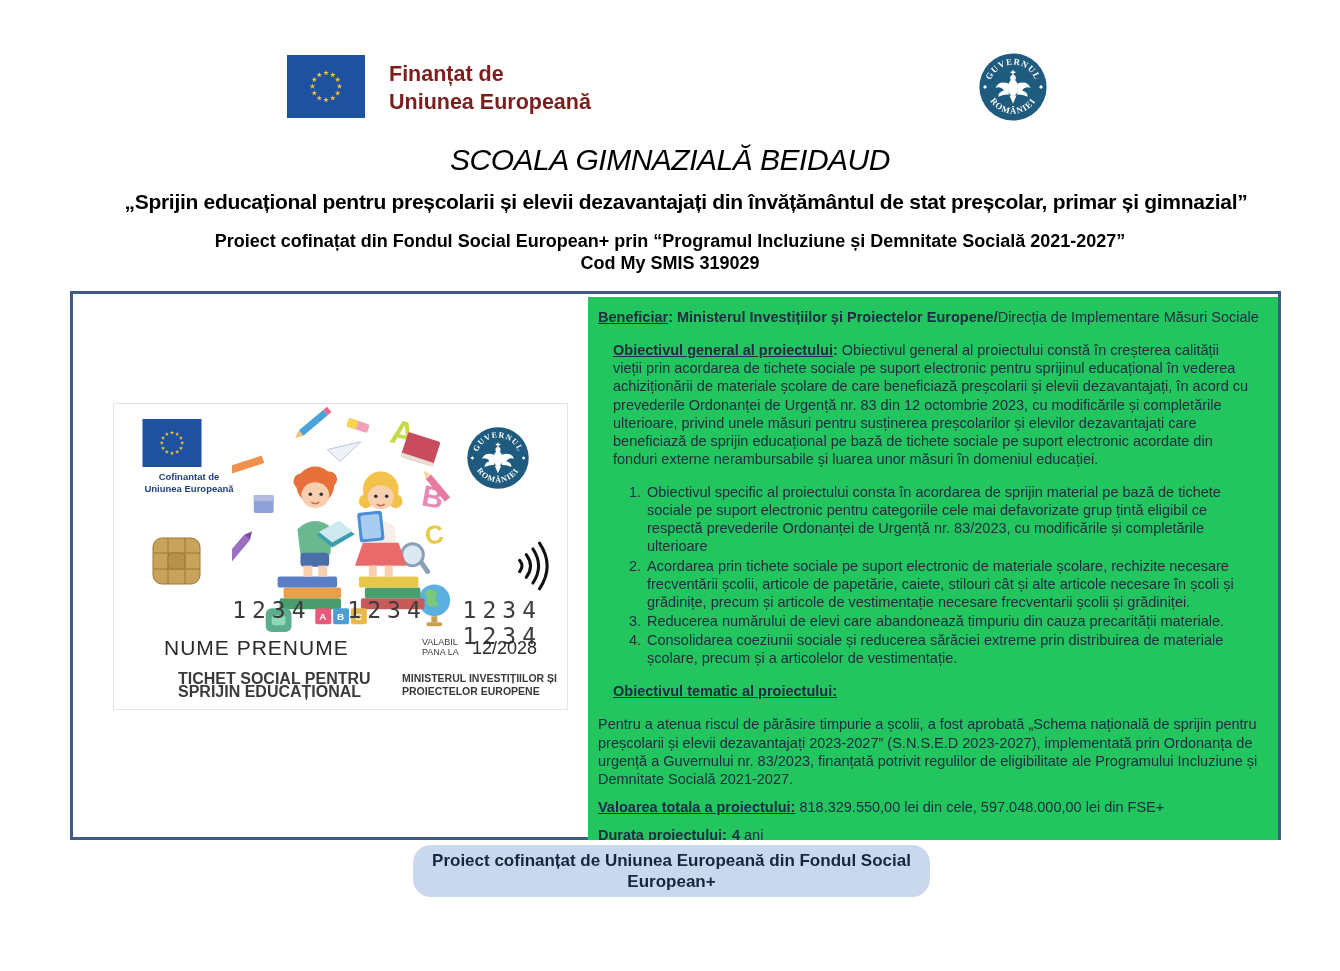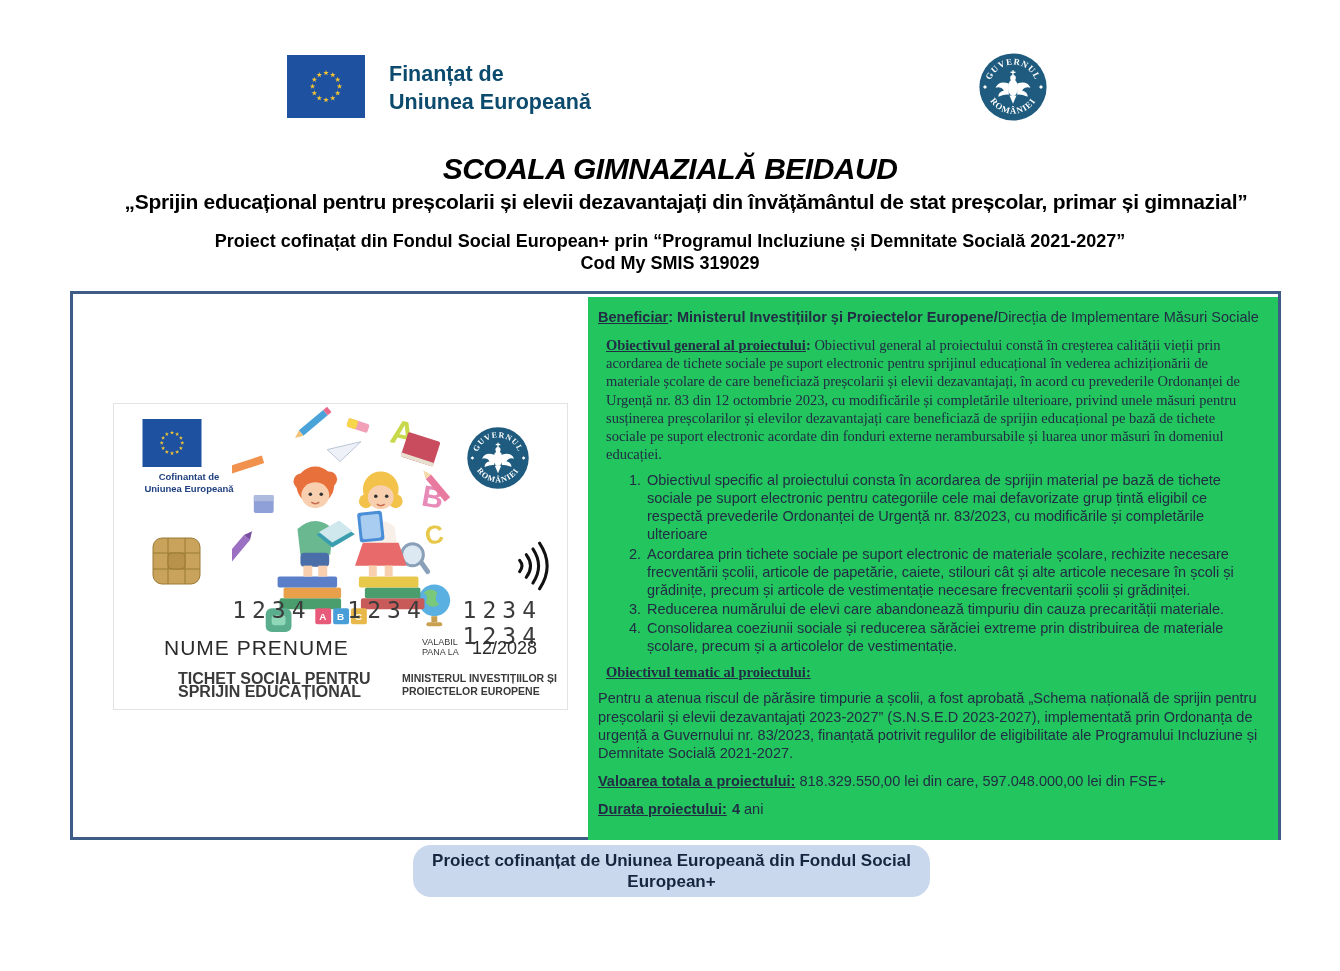--- a/index.html
+++ b/index.html
@@ -2,26 +2,26 @@
 <html><head>
 <meta charset="utf-8">
 <style>
   html,body{margin:0;padding:0;background:#fff;}
   .page{position:relative;width:1340px;height:971px;background:#fff;overflow:hidden;
         font-family:"Liberation Sans",sans-serif;color:#000;}
 
   
   .eu-flag-header{position:absolute;left:287px;top:55px;width:78px;height:63px;}
   .eu-funding-text{position:absolute;left:389px;top:60px;font-size:21.5px;font-weight:bold;
-        color:#0c4a6e;line-height:28px;}
+        color:#7f1d1d;line-height:28px;}
   .gov-seal-header{position:absolute;left:978px;top:52px;width:70px;height:70px;}
 
   
-  .title{position:absolute;top:152px;left:0;width:100%;text-align:center;
-        font-size:30px;font-weight:bold;font-style:italic;letter-spacing:-.5px;}
+  .title{position:absolute;top:143px;left:0;width:100%;text-align:center;
+        font-size:30px;font-weight:normal;font-style:italic;letter-spacing:-.5px;}
   .subtitle{position:absolute;top:190px;left:0;width:100%;text-align:center;
         font-size:21px;font-weight:bold;letter-spacing:-.3px;padding-left:16px;}
   .header-lines{position:absolute;top:230px;left:0;width:100%;text-align:center;
         font-size:18px;font-weight:bold;line-height:22px;}
 
   
   .main-box{position:absolute;left:70px;top:291px;width:1211px;height:549px;
         border:3px solid #3e5c85;background:#fff;box-sizing:border-box;}
 
   
@@ -45,21 +45,21 @@
   .card-type{position:absolute;left:64px;top:268px;font-size:16px;font-weight:bold;
         color:#3a3a3a;line-height:13px;z-index:5;}
   .card-issuer{position:absolute;left:288px;top:268px;font-size:10.5px;font-weight:bold;
         color:#3a3a3a;line-height:13px;z-index:5;}
 
   
   .panel{position:absolute;left:515px;top:3px;width:690px;height:543px;background:#22c55e;
         box-sizing:border-box;padding:11px 14px 0 10px;font-size:14.5px;line-height:1.25;
         color:#222c44;overflow:hidden;}
   .panel p{margin:0 0 10px 0;}
-  .panel p.tight{margin:8px;font-family:Liberation Serif, serif;}
+  .panel p.tight{margin:15px;}
   .lbl{font-weight:bold;text-decoration:underline;}
   .b{font-weight:bold;}
   .panel ol{margin:8px 0 2px 0;padding-left:44px;}
   .panel li{margin:0 0 1px 3px;padding-left:2px;}
   .dur-val{font-weight:bold;margin-left:5px;}
 
   
   .footer-box{position:absolute;left:413px;top:845px;width:517px;min-height:50px;
         background:#c9d8ec;box-sizing:border-box;padding:5px 12px;text-align:center;
         font-size:17px;font-weight:bold;color:#16263e;line-height:21px;border-radius:18px;}
@@ -290,21 +290,21 @@
         <li>Obiectivul specific al proiectului consta în acordarea de sprijin material pe bază de tichete sociale pe suport electronic pentru categoriile cele mai defavorizate grup țintă eligibil ce respectă prevederile Ordonanței de Urgență nr. 83/2023, cu modificările și completările ulterioare</li>
         <li>Acordarea prin tichete sociale pe suport electronic de materiale școlare, rechizite necesare frecventării școlii, articole de papetărie, caiete, stilouri  cât și alte articole necesare în școli și grădinițe, precum și articole de vestimentație necesare frecventarii școlii și grădiniței.</li>
         <li>Reducerea numărului de elevi care abandonează timpuriu din cauza precarității materiale.</li>
         <li>Consolidarea coeziunii sociale și reducerea sărăciei extreme prin distribuirea de materiale școlare, precum și a articolelor de vestimentație.</li>
       </ol>
       <p class="tight">
         <span class="lbl">Obiectivul tematic al proiectului:</span>
       </p>
       <p>Pentru a atenua riscul de părăsire timpurie a școlii, a fost aprobată „Schema națională de sprijin pentru preșcolarii și elevii dezavantajați 2023-2027” (S.N.S.E.D 2023-2027), implementată prin Ordonanța de urgență a Guvernului nr. 83/2023, finanțată potrivit regulilor de eligibilitate ale Programului Incluziune și Demnitate Socială 2021-2027.</p>
       <p>
-        <span class="lbl">Valoarea totala a proiectului:</span><span> 818.329.550,00 lei din care, 597.048.000,00 lei din FSE+</span>
+        <span class="lbl">Valoarea totala a proiectului:</span><span> 818.329.550,00 lei din cele, 597.048.000,00 lei din FSE+</span>
       </p>
       <p>
         <span class="lbl">Durata proiectului:</span><span class="dur-val">4</span><span> ani</span>
       </p>
     </div>
   </div>
 
   <div class="footer-box">Proiect cofinanțat de Uniunea Europeană din Fondul Social European+</div>
 
 </div>

